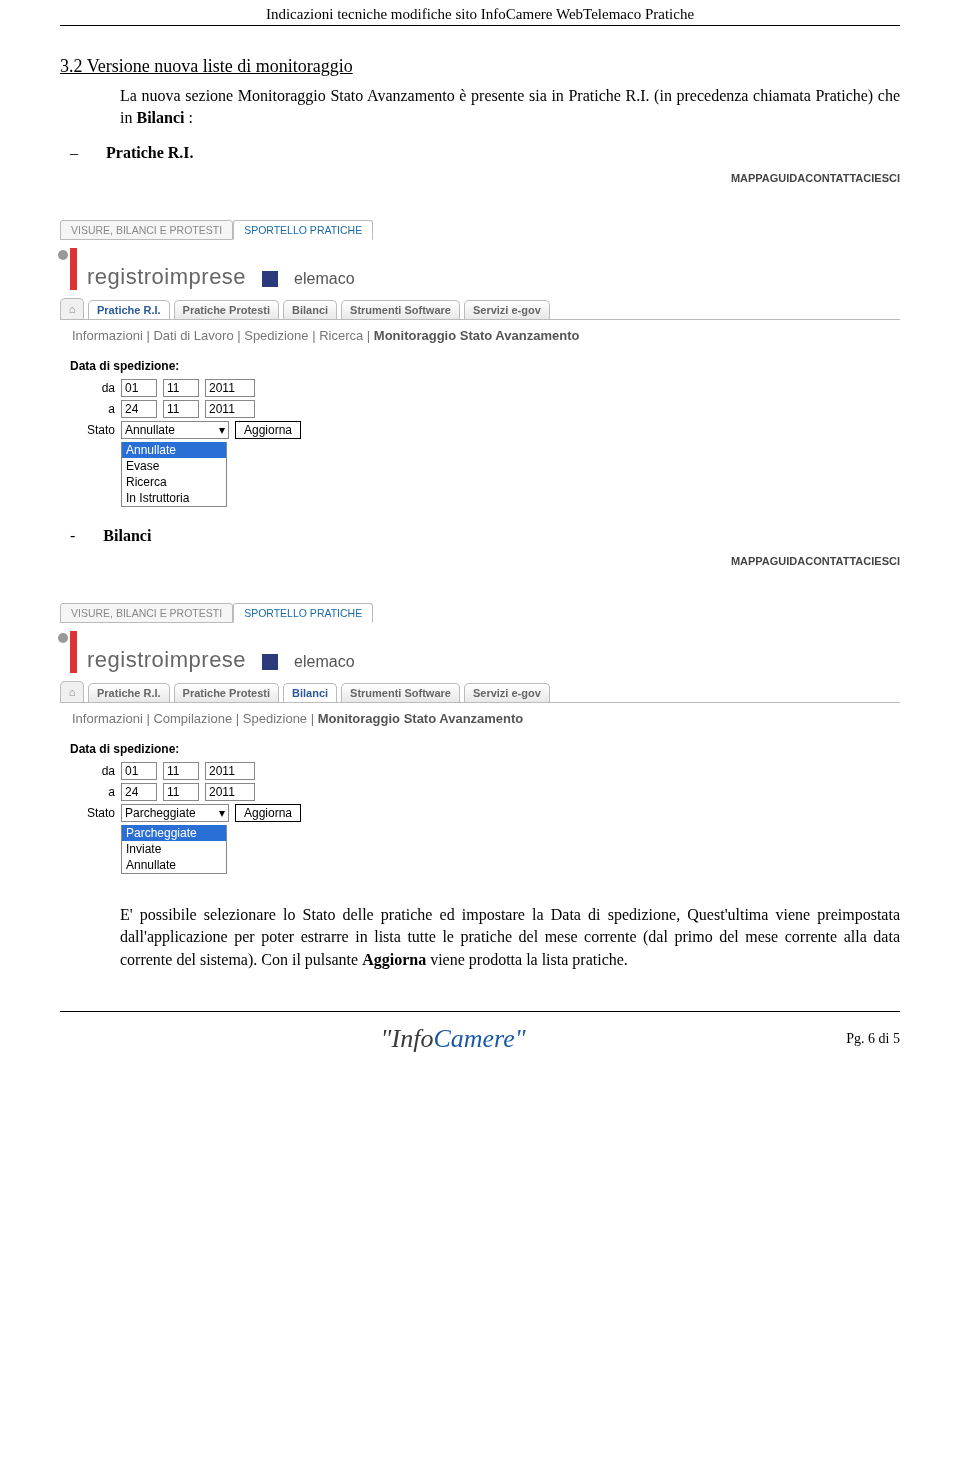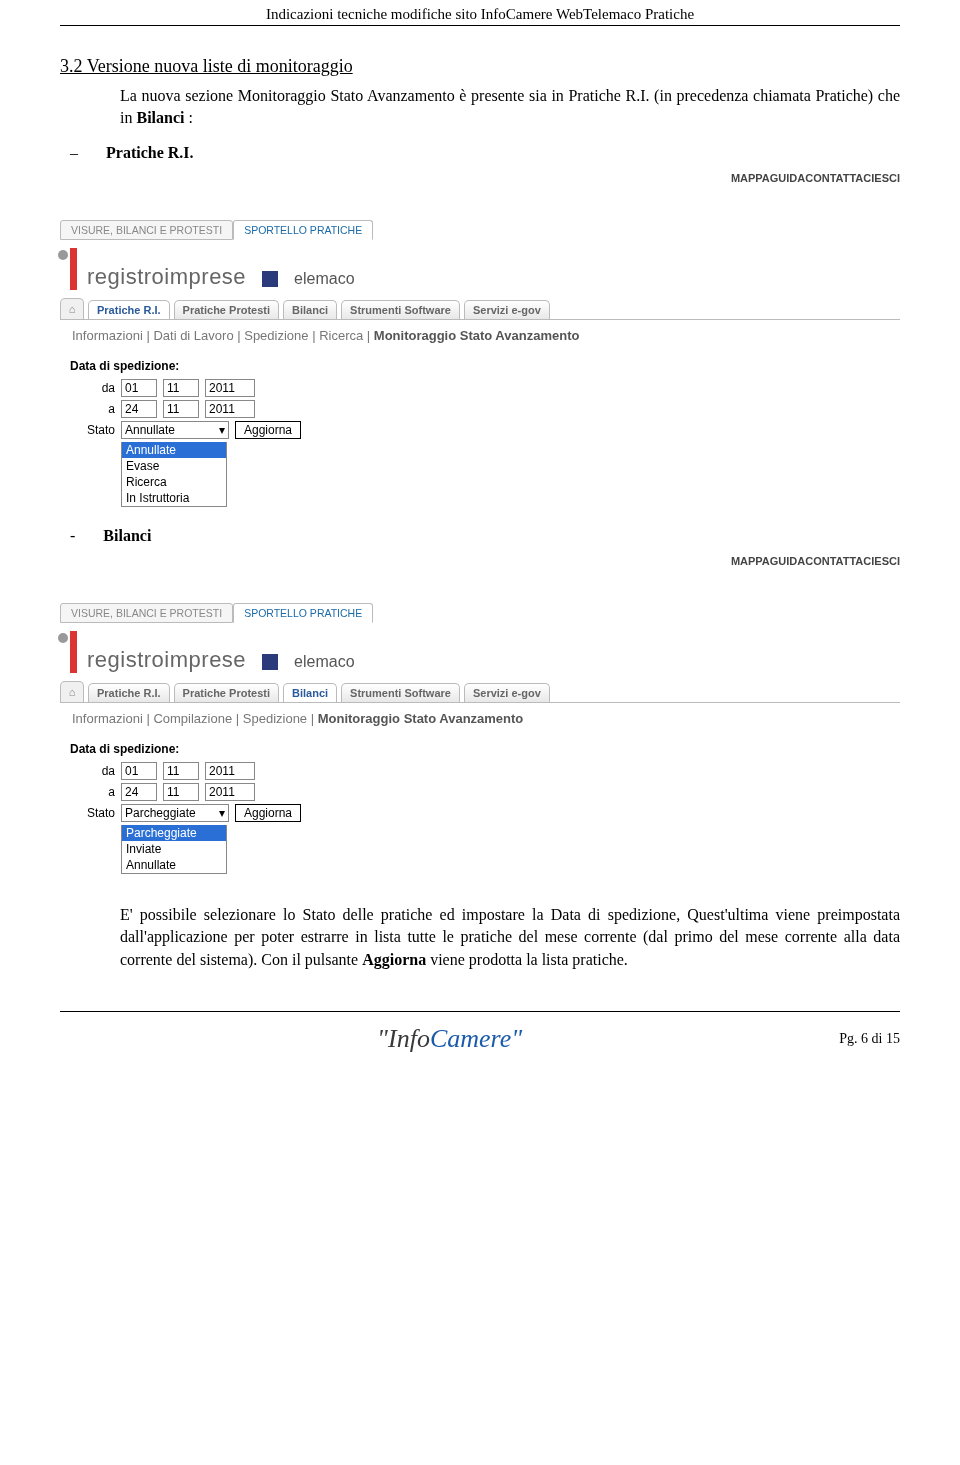--- a/index.html
+++ b/index.html
@@ -204,15 +204,15 @@
   </div>
 
   <div class="body-text indent bottom-para">
     <span>E' possibile selezionare lo Stato delle pratiche ed impostare la Data di spedizione, Quest'ultima viene preimpostata dall'applicazione per poter estrarre in lista tutte le pratiche del mese corrente (dal primo del mese corrente alla data corrente del sistema). Con il pulsante </span><b>Aggiorna</b><span> viene prodotta la lista pratiche.</span>
   </div>
 
   <hr class="footer-hr">
   <div class="footer">
     <span></span>
     <span class="footer-logo"><span class="pre">"Info</span><span>Camere"</span></span>
-    <span class="pg">Pg. 6 di 15</span>
+    <span class="pg">Pg. 6 di 5</span>
   </div>
 </div>
 
 </body></html>

